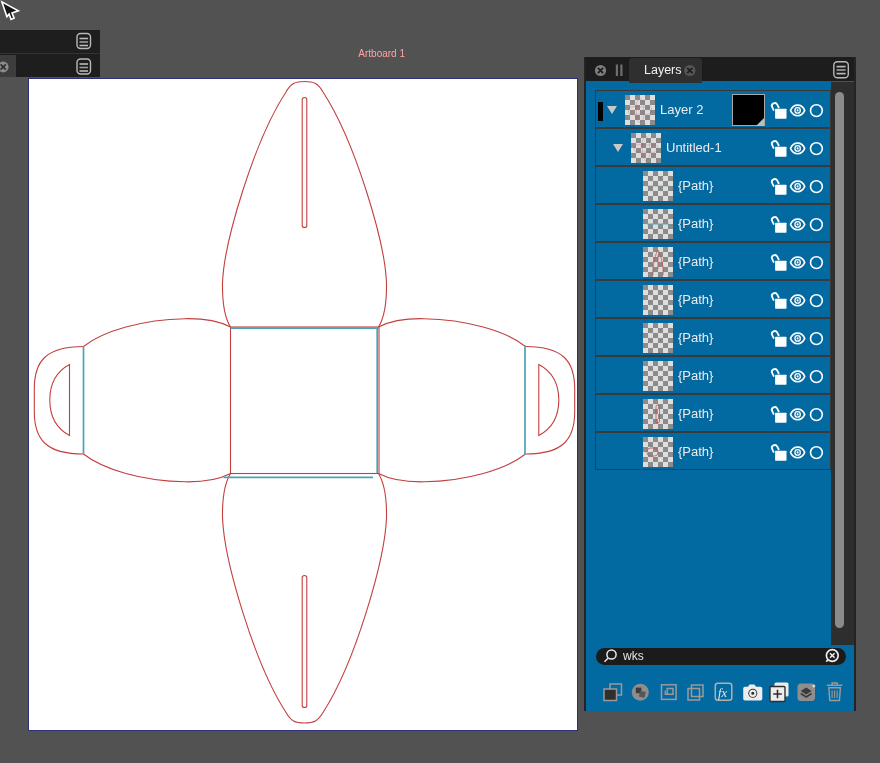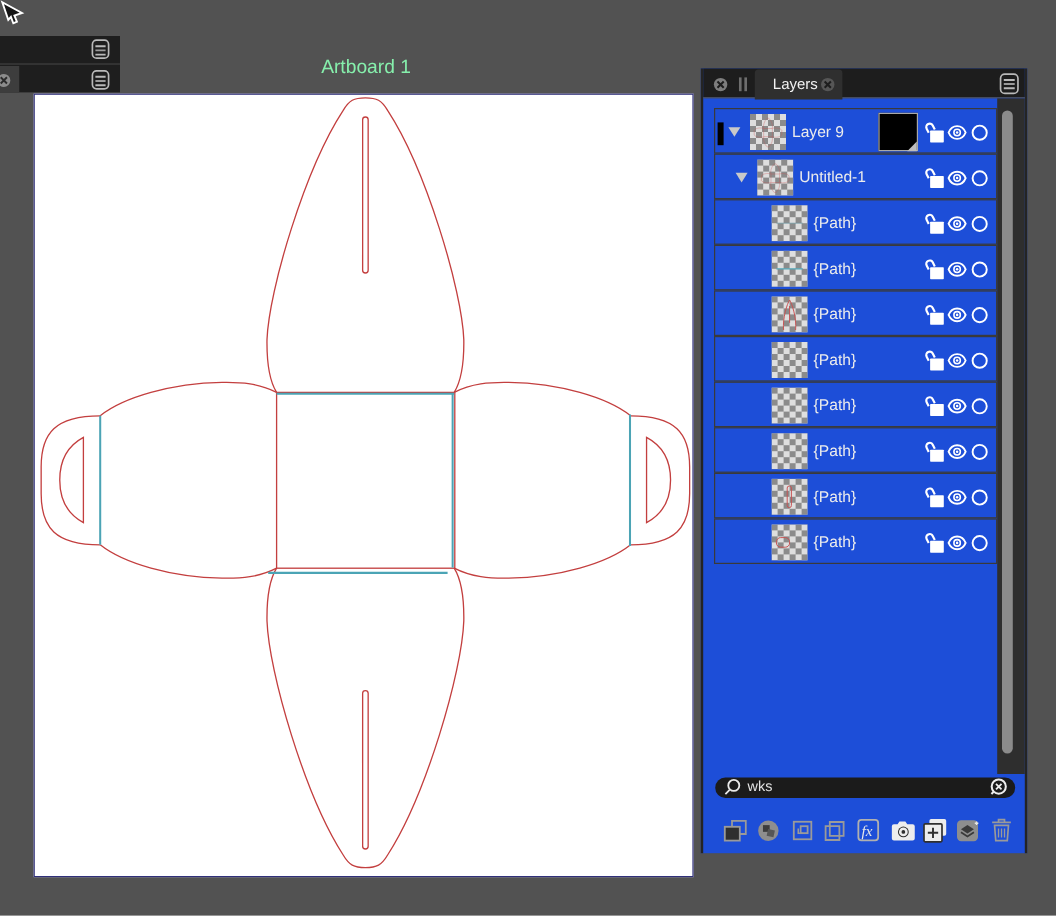--- a/index.html
+++ b/index.html
@@ -4,21 +4,21 @@
 <style>
   html,body{margin:0;padding:0;}
   body{-webkit-font-smoothing:antialiased;width:880px;height:763px;background:#525252;font-family:"Liberation Sans",sans-serif;position:relative;overflow:hidden;}
   .abs{position:absolute;}
   
   .tabbar{left:0;width:100px;height:23px;background:#1e1e1e;}
   .minitab{left:0;top:55px;width:16px;height:22px;background:#3d3d3d;}
   
   #artboard{left:28px;top:78px;width:550px;height:653px;background:#ffffff;border:1.5px solid #30307a;box-sizing:border-box;}
   
-  #panel{left:584px;top:57px;width:272px;height:654px;background:#1d4ed8;border-left:2px solid #242424;border-right:2px solid #242424;box-sizing:border-box;}
+  #panel{left:584px;top:57px;width:272px;height:654px;background:#0369a1;border-left:2px solid #242424;border-right:2px solid #242424;box-sizing:border-box;}
   #phead{left:0;top:0;width:268px;height:24px;background:#1d1d1d;}
   #phead-line{left:0;top:24px;width:268px;height:1px;background:#4f4f4f;}
   #ptab{left:43px;top:1px;width:73px;height:25px;background:#2f2f2f;border-radius:3px 3px 0 0;}
   .ptab-label{color:#f2f2f2;font-size:13px;line-height:24px;}
   .row{left:9px;width:236px;height:38px;border:1px solid #3a3a3a;box-sizing:border-box;}
   .thumb{width:30px;height:30px;background:repeating-conic-gradient(#dedede 0% 25%, #8b8b8b 0% 50%);background-size:10px 10px;position:absolute;top:4px;}
   .lname{position:absolute;color:#ececec;font-size:13px;line-height:38px;top:0;}
   .tri{position:absolute;width:0;height:0;border-left:5.5px solid transparent;border-right:5.5px solid transparent;border-top:8px solid #c9c9c9;top:15px;}
   #gutter{left:245px;top:25px;width:23px;height:563px;background:#2e2e2e;}
   #sthumb{left:248.5px;top:35px;width:9.5px;height:536px;background:#8b8b8b;border-radius:5px;}
@@ -45,21 +45,21 @@
     <g stroke="#9b9b9b" stroke-width="1.6">
       <line x1="79.5" y1="13" x2="88" y2="13"></line>
       <line x1="79.5" y1="38.5" x2="88" y2="38.5"></line>
     </g>
     <g>
       <circle cx="3.2" cy="38" r="5.4" fill="#8c8c8c"></circle>
       <path d="M0.6 35.4 L5.8 40.6 M5.8 35.4 L0.6 40.6" stroke="#2c2c2c" stroke-width="1.6"></path>
     </g>
   </svg>
 
-  <div class="abs" style="left:205px;top:47.5px;width:200px;text-align:center;color:#86efac;font-size:16px;">Artboard 1</div>
+  <div class="abs" style="left:205px;top:47.5px;width:200px;text-align:right;color:#fca5a5;font-size:10px;">Artboard 1</div>
 
   <div class="abs" id="artboard"></div>
   <svg class="abs" style="left:28px;top:78px" width="551" height="653" viewBox="28 78 551 653">
     <g fill="none" stroke="#c33f3f" stroke-width="1.1">
 
       <rect x="230.5" y="327" width="148.5" height="146.5"></rect>
 
       <path d="M230.5 327 C224 316.5,222.3 297,222.5 283 C224 242,254 141,286 92 C291 83.5,295 81.5,304.5 81.5 C314 81.5,318 83.5,323 92 C355 141,385 242,386.5 283 C386.7 297,385 316.5,378.5 327"></path>
       <rect x="302.2" y="97.5" width="4.6" height="130" rx="2.3"></rect>
 
@@ -118,21 +118,21 @@
           <svg width="30" height="30" viewBox="0 0 30 30" style="position:absolute;left:0;top:0">
             <g fill="none" stroke="#c85050" stroke-width="0.5" opacity="0.55">
               <rect x="11.5" y="12" width="7" height="7"></rect>
               <path d="M11.5 12 C10.5 9,13 3.5,15 3.5 C17 3.5,19.5 9,18.5 12"></path>
               <path d="M11.5 19 C10.5 22,13 27.5,15 27.5 C17 27.5,19.5 22,18.5 19"></path>
               <path d="M11.5 12 C8 11,4.5 12,3.5 13.5 L3.5 17.5 C4.5 19,8 20,11.5 19"></path>
               <path d="M18.5 12 C22 11,25.5 12,26.5 13.5 L26.5 17.5 C25.5 19,22 20,18.5 19"></path>
             </g>
           </svg>
         </div>
-        <div class="lname" style="left:64px">Layer 9</div>
+        <div class="lname" style="left:64px">Layer 2</div>
         <div style="position:absolute;left:136px;top:2.5px;width:33px;height:32px;background:#000;border:1.5px solid #a8a8a8;box-sizing:border-box"></div>
         <div style="position:absolute;left:160px;top:26.5px;width:0;height:0;border-left:8px solid transparent;border-bottom:8px solid #bdbdbd"></div>
       </div>
       <svg width="62" height="25" viewBox="0 0 62 25" style="position:absolute;left:180px;top:40px">
   <g transform="rotate(-27 10.1 11.7)">
           <path d="M7.3 12.4 V8.6 a2.85 2.85 0 0 1 5.7 0 V12.4" stroke="#fff" stroke-width="1.8" fill="none"></path>
         </g>
   <rect x="9.1" y="11.7" width="11.4" height="10" rx="0.6" fill="#fff"></rect>
   <path d="M24.5 13.4 C27.3 6.3,35.9 6.3,38.7 13.4 C35.9 20.5,27.3 20.5,24.5 13.4 Z" stroke="#fff" stroke-width="1.6" fill="none"></path>
   <circle cx="31.6" cy="13.4" r="2.7" stroke="#fff" stroke-width="1.3" fill="none"></circle>

